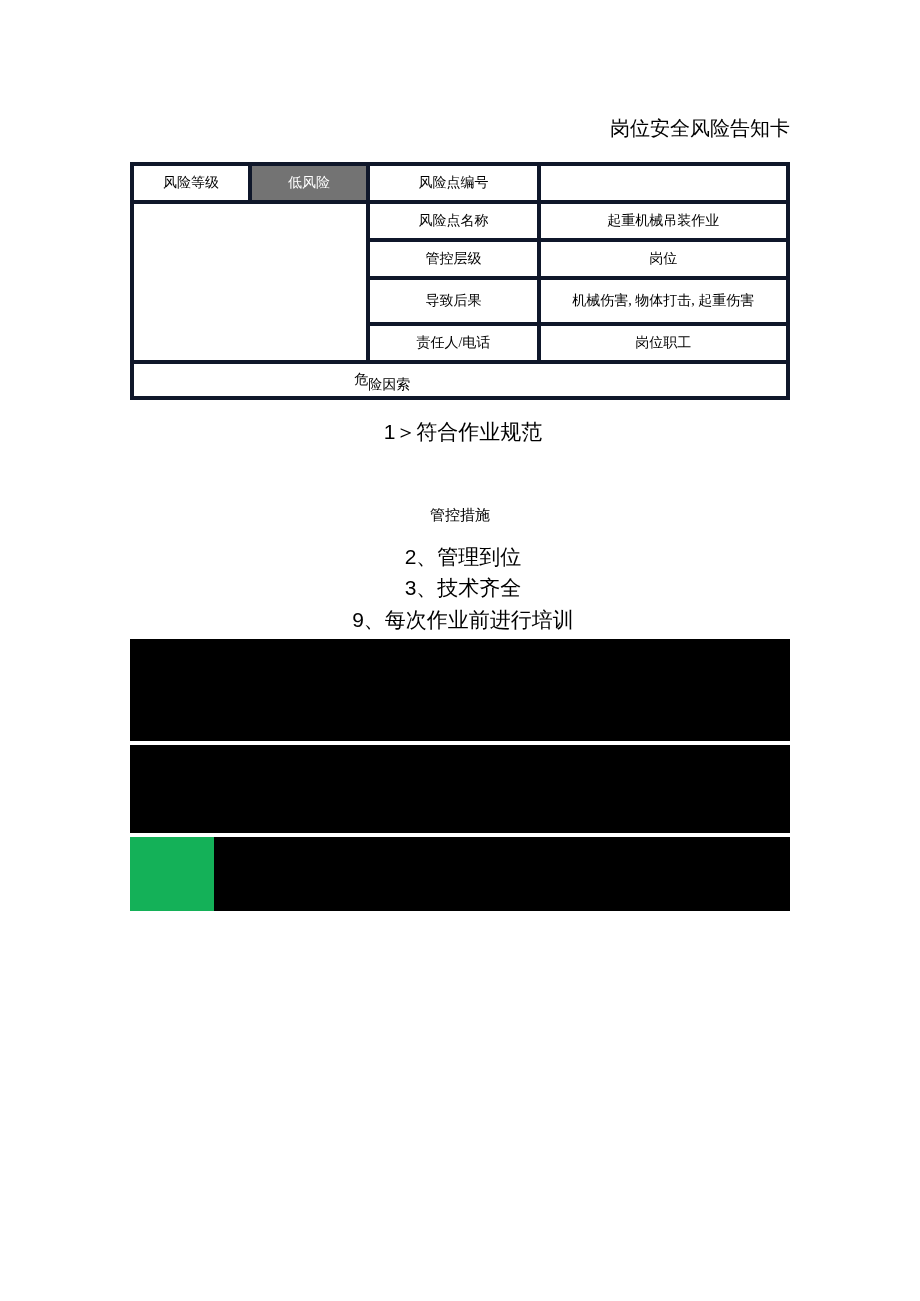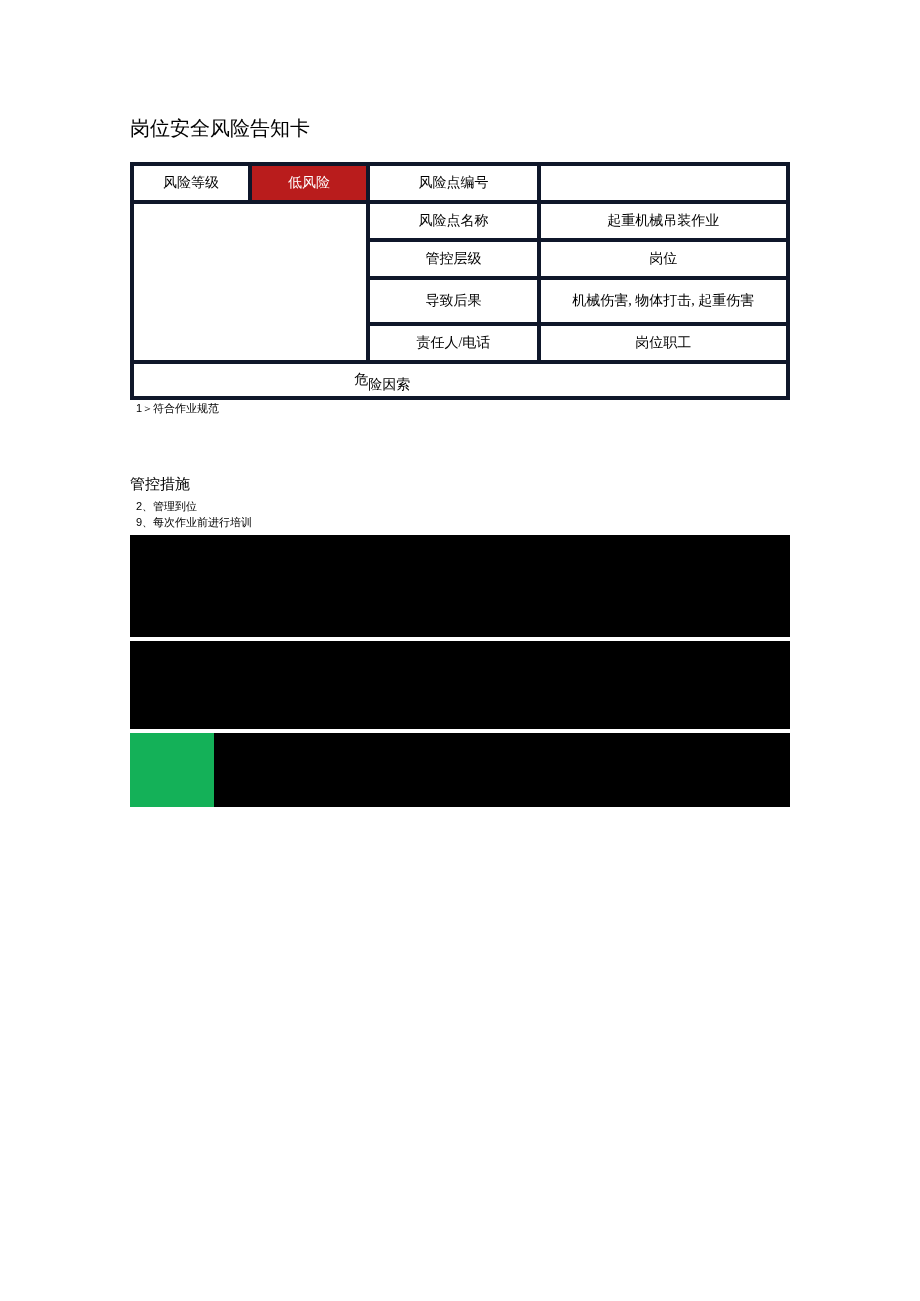--- a/index.html
+++ b/index.html
@@ -9,40 +9,40 @@
     }
     body {
       font-family: "SimSun", "宋体", serif;
       background: #ffffff;
       width: 920px;
       padding: 115px 130px 0 130px;
       font-size: 14px;
       color: #000;
     }
     .title {
-      text-align: left;
+      text-align: right;
       font-size: 20px;
       font-weight: normal;
       margin-bottom: 20px;
       font-family: "SimSun", "宋体", serif;
     }
     table {
       width: 100%;
       border-collapse: collapse;
     }
     td {
       border: 4px solid #0f172a;
       padding: 8px 6px;
       text-align: center;
       vertical-align: middle;
       font-size: 14px;
       height: 36px;
     }
     .blue-cell {
-      background: #b91c1c;
+      background: #737373;
       color: #ffffff;
     }
     .col-a { width: 18%; }
     .col-b { width: 18%; }
     .col-c { width: 26%; }
     .col-d { width: 38%; }
     .tall { height: 46px; }
     .danger-row-left {
       border-right: none;
       text-align: right;
@@ -54,26 +54,28 @@
     .danger-row-right {
       border-left: none;
       text-align: left;
       padding-left: 0;
       height: 22px;
       padding-top: 12px;
       padding-bottom: 2px;
     }
     .body-text {
       font-family: Arial, "SimSun", sans-serif;
-      font-size: 11px;
+      font-size: 21px;
       line-height: 1.5;
       padding-left: 6px;
-      margin-top: 0;
+      margin-top: 16px;
+      text-align: center;
     }
     .section-heading {
+      text-align: center;
       font-size: 15px;
       margin-top: 58px;
       margin-bottom: 4px;
     }
     .black-block {
       width: 100%;
       margin-top: 4px;
     }
     .bb-row {
       background: #000;
@@ -136,20 +138,21 @@
   </table>
 
 <div class="body-text">
   <div>1＞符合作业规范</div>
 </div>
 
 <div class="section-heading">管控措施</div>
 
 <div class="body-text">
   <div>2、管理到位</div>
+  <div>3、技术齐全</div>
   <div>9、每次作业前进行培训</div>
 </div>
 
 <div class="black-block">
   <div class="bb-row bb1"></div>
   <div class="gap"></div>
   <div class="bb-row bb2"></div>
   <div class="gap"></div>
   <div class="bb3">
     <div class="green-sq"></div>

